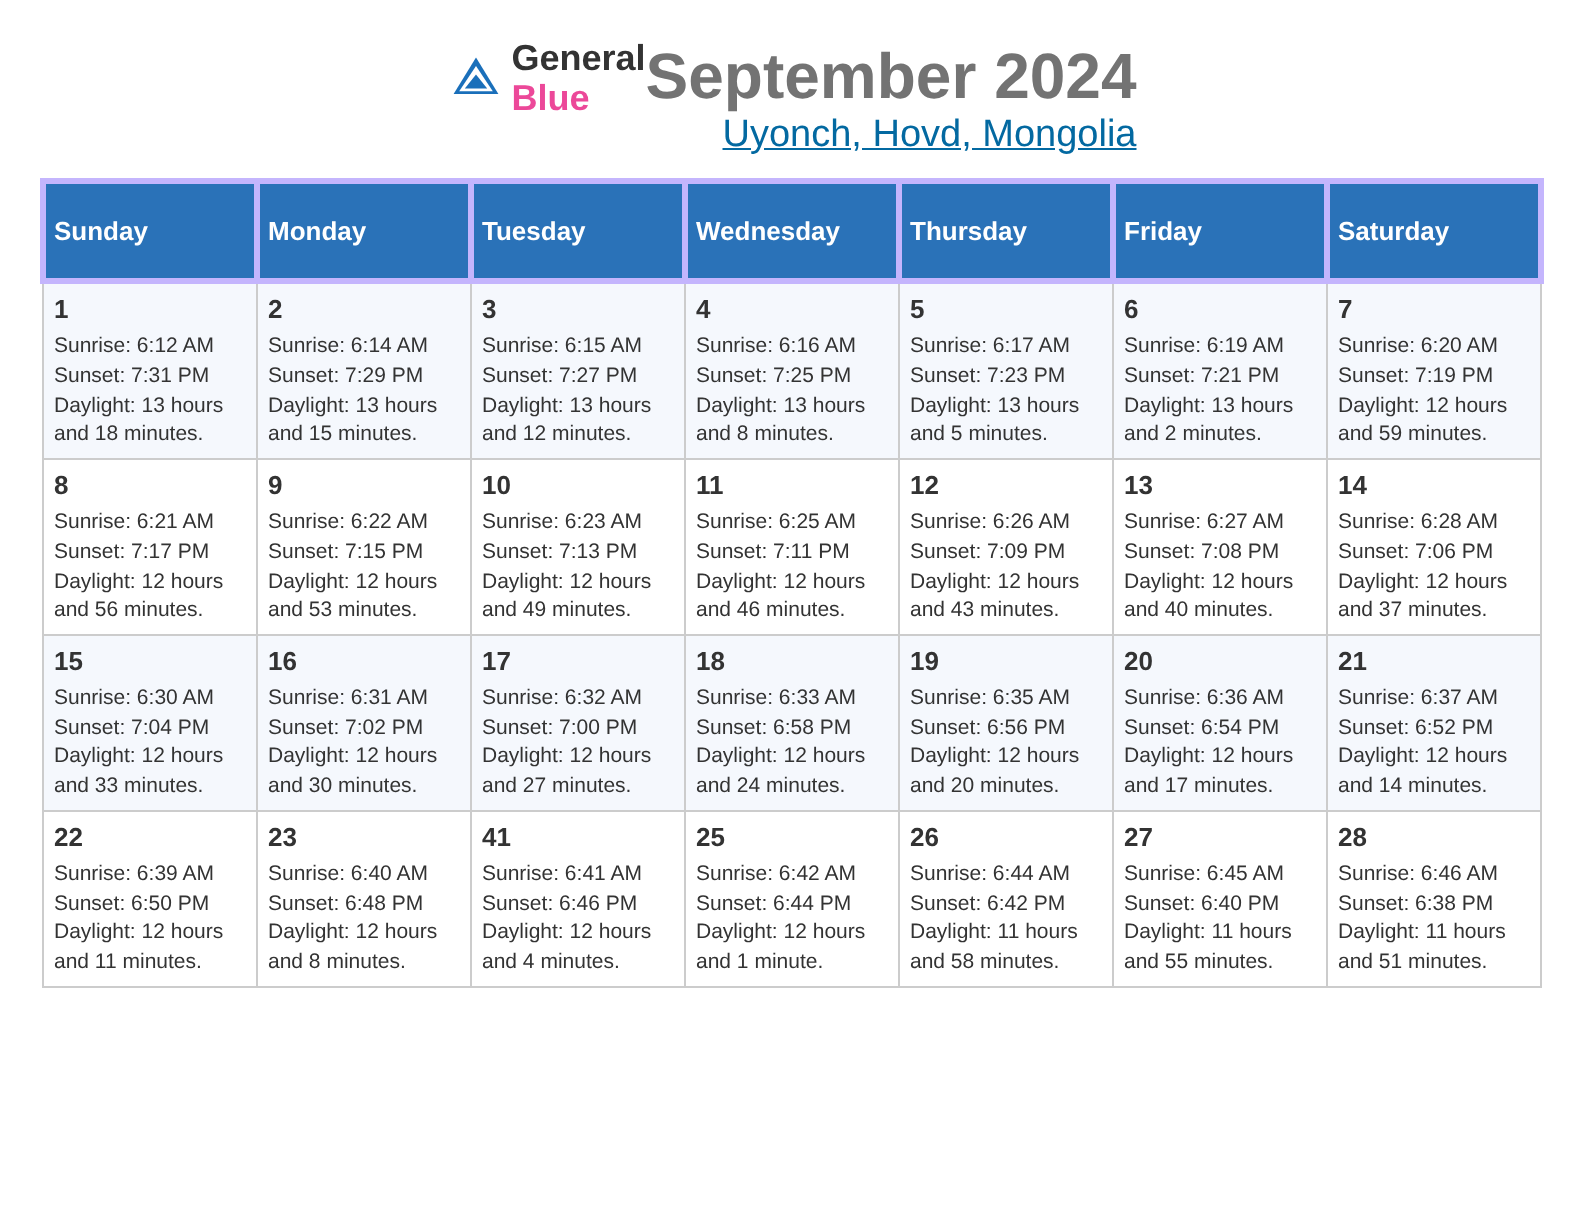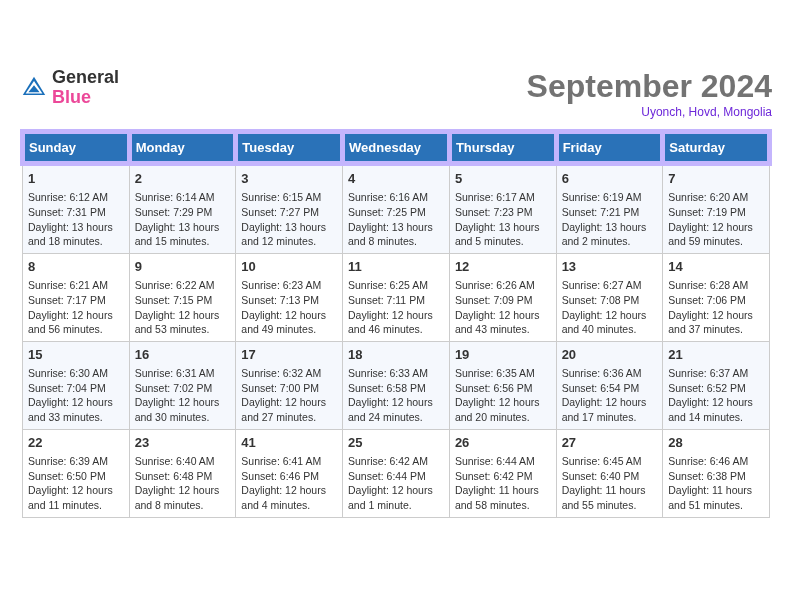--- a/index.html
+++ b/index.html
@@ -5,24 +5,23 @@
     * { box-sizing: border-box; margin: 0; padding: 0; }
     body {
       font-family: Arial, sans-serif;
       background: #fff;
       width: 792px;
       min-height: 612px;
       padding: 20px;
     }
     .header {
       display: flex;
-      justify-content: space-between;
+      justify-content: center;
       align-items: flex-start;
       margin-bottom: 10px;
-      margin-top: 48px;
     }
     .logo {
       display: flex;
       align-items: center;
       gap: 4px;
     }
     .logo-text {
       font-size: 18px;
       font-weight: bold;
       line-height: 1.1;
@@ -35,36 +34,37 @@
     }
     .title-block {
       text-align: right;
     }
     .month-title {
       font-size: 32px;
       font-weight: bold;
       color: #737373;
     }
     .subtitle {
-      font-size: 12px;
-      color: #6d28d9;
+      font-size: 19px;
+      color: #0369a1;
+      text-decoration: underline;
     }
     table {
       width: 100%;
       border-collapse: collapse;
       font-size: 11px;
     }
     thead tr th {
       background-color: #2a72b8;
       color: #fff;
-      padding: 6px 4px;
+      padding: 16px 4px;
       text-align: left;
       font-size: 13px;
       font-weight: bold;
-      border: 5px solid #c4b5fd;
+      border: 3px solid #c4b5fd;
     }
     tbody tr td {
       vertical-align: top;
       padding: 4px 5px;
       border: 1px solid #ccc;
       height: 80px;
       width: 107px;
       background: #fff;
       color: #333;
       font-size: 10.5px;

